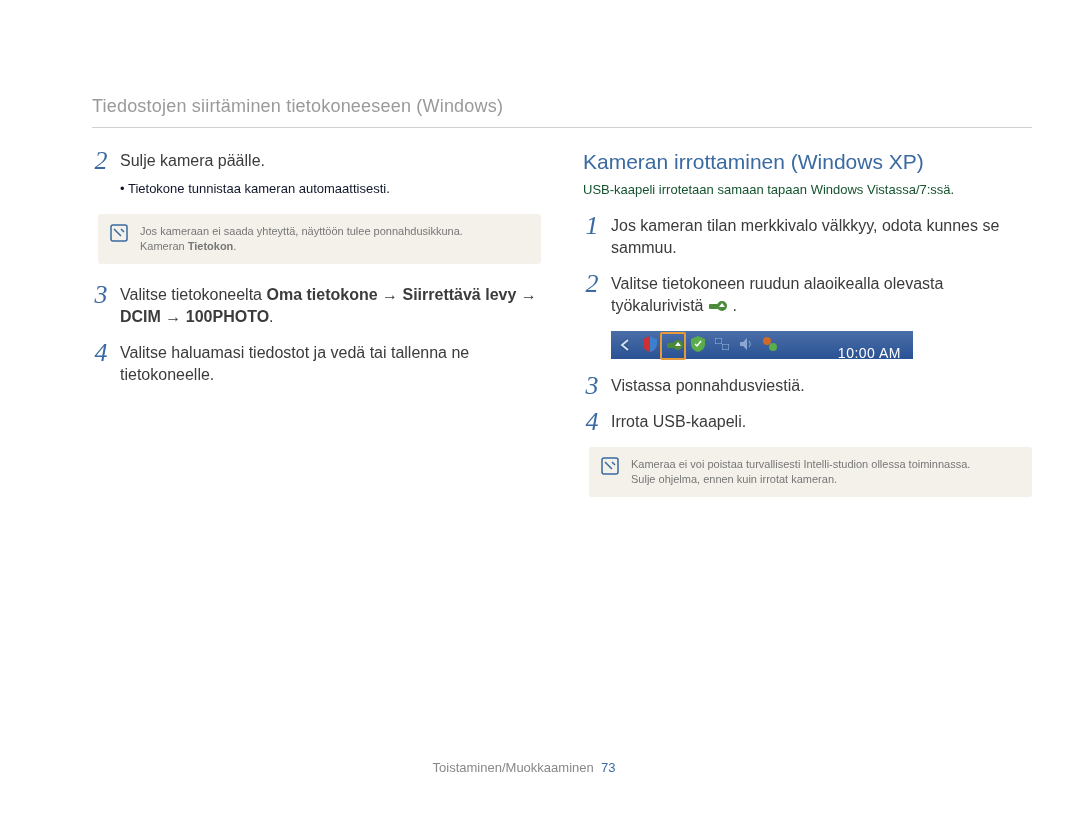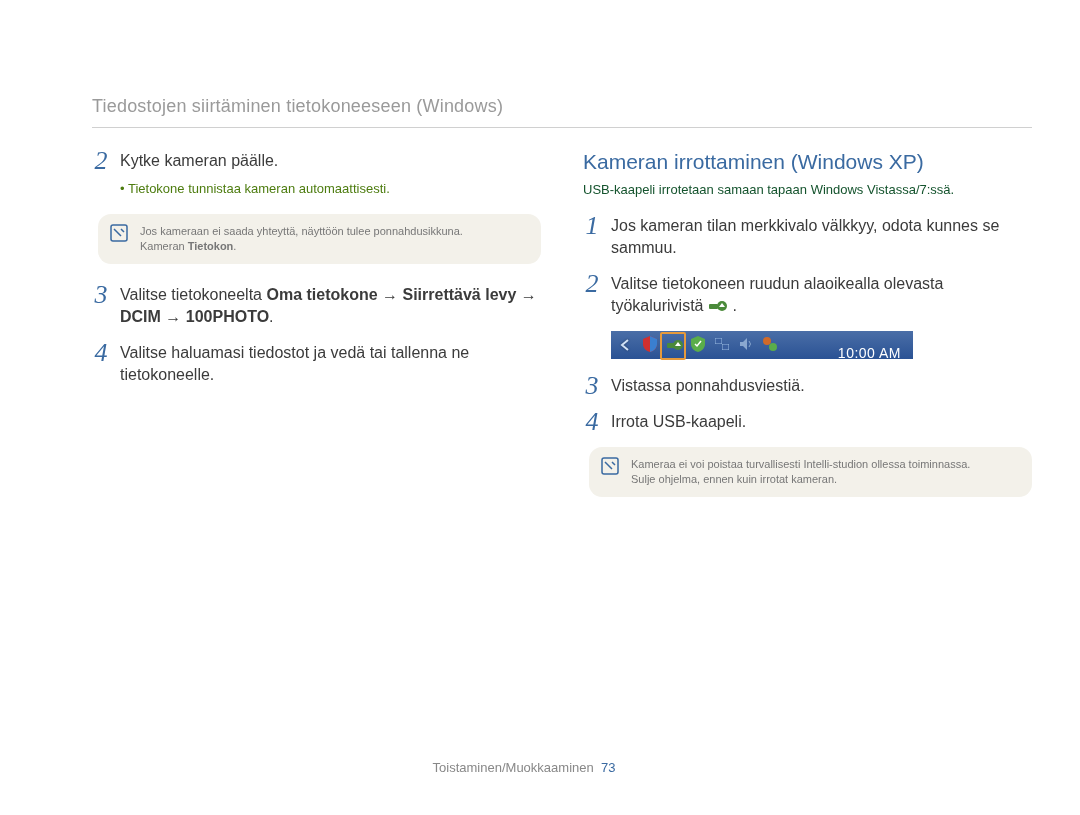--- a/index.html
+++ b/index.html
@@ -53,29 +53,29 @@
   .step-body {
     flex: 1;
     font-size: 16px;
     line-height: 22px;
     color: #3b3b3b;
     font-weight: 300;
   }
   .sub-bullet {
     margin-top: 6px;
     font-size: 13px;
-    color: #4d7c0f;
+    color: #0f172a;
     font-weight: 300;
   }
   .sub-bullet::before {
     content: "• ";
   }
   .tip-box {
     background: #f3f1ea;
-    border-radius: 13px;
+    border-radius: 3px;
     padding: 10px 14px 10px 12px;
     margin: 10px 0 20px 6px;
     display: flex;
     gap: 12px;
     align-items: flex-start;
   }
   .tip-icon {
     width: 18px;
     height: 18px;
     flex-shrink: 0;
@@ -160,21 +160,21 @@
   <div class="header-title">Tiedostojen siirtäminen tietokoneeseen (Windows)</div>
   <hr class="header-rule">
 
   <div class="columns">
 
     <div class="col">
 
       <div class="step">
         <div class="step-num">2</div>
         <div class="step-body">
-          <span>Kytke kameran päälle.</span>
+          <span>Sulje kamera päälle.</span>
           <div class="sub-bullet">Tietokone tunnistaa kameran automaattisesti.</div>
         </div>
       </div>
 
       <div class="tip-box">
         <svg class="tip-icon" viewBox="0 0 18 18">
           <rect x="1" y="1" width="16" height="16" rx="2" fill="none" stroke="#3a6aa1" stroke-width="1.5"></rect>
           <path d="M4 5 L11 12 M11 5 L14 8" stroke="#3a6aa1" stroke-width="1.5" fill="none"></path>
         </svg>
         <div class="tip-text">

